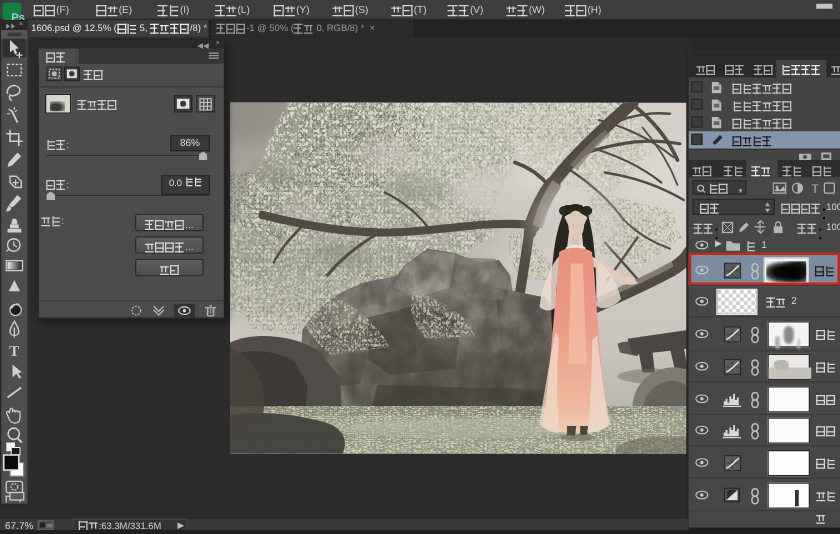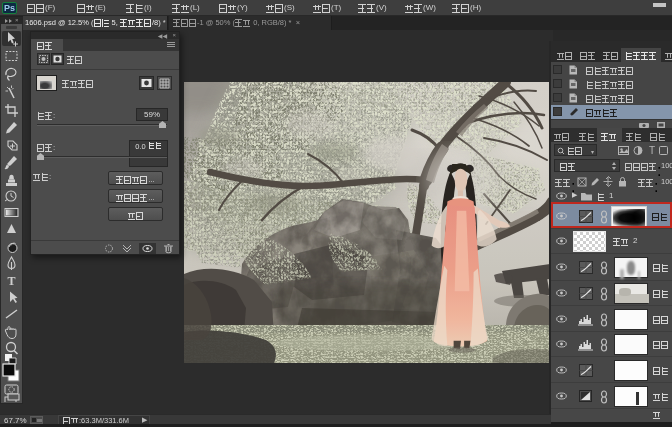--- a/index.html
+++ b/index.html
@@ -16,21 +16,21 @@
  background-size:100% 1px,100% 1px,1px 100%,1px 100%,60% 1px;background-position:0 0,0 100%,0 0,100% 0,20% 50%}
 .k3{background-image:linear-gradient(var(--c),var(--c)),linear-gradient(var(--c),var(--c)),linear-gradient(var(--c),var(--c)),linear-gradient(var(--c),var(--c));
  background-size:1px 100%,70% 1px,70% 1px,70% 1px;background-position:15% 0,100% 10%,100% 55%,100% 100%}
 .k4{background-image:linear-gradient(var(--c),var(--c)),linear-gradient(var(--c),var(--c)),linear-gradient(var(--c),var(--c)),linear-gradient(var(--c),var(--c));
  background-size:100% 1px,1px 60%,1px 60%,100% 1px;background-position:0 20%,25% 40%,75% 40%,0 100%}
 .k5{background-image:linear-gradient(var(--c),var(--c)),linear-gradient(var(--c),var(--c)),linear-gradient(var(--c),var(--c)),linear-gradient(var(--c),var(--c)),linear-gradient(var(--c),var(--c));
  background-size:100% 1px,100% 1px,100% 1px,1px 100%,1px 100%;background-position:0 0,0 50%,0 100%,0 0,100% 0}
 .lbl{color:#c8c8c8;font-size:8px}
 </style></head><body>
 <div class="abs" style="left:0;top:0;width:672px;height:16px;background:#3e3e3e;border-bottom:1px solid #282828">
-<span class="abs" style="left:2px;top:2px;width:15px;height:12px;background:#0d2a43;border:1px solid #15803d;border-radius:2px;color:#9ec9ea;font-size:9px;font-weight:bold;text-align:center;line-height:11px">Ps</span>
+<span class="abs" style="left:2px;top:2px;width:15px;height:12px;background:#0d2a43;border:7px solid #15803d;border-radius:2px;color:#9ec9ea;font-size:9px;font-weight:bold;text-align:center;line-height:11px">Ps</span>
 <span class="abs" style="left:27px;top:3px;--c:#d2d2d2;color:#d2d2d2;font-size:8px"><i class="k k2 mn"></i><i class="k k5 mn"></i>(F)</span>
     <span class="abs" style="left:77px;top:3px;--c:#d2d2d2;color:#d2d2d2;font-size:8px"><i class="k k5 mn"></i><i class="k k4 mn"></i>(E)</span>
     <span class="abs" style="left:126px;top:3px;--c:#d2d2d2;color:#d2d2d2;font-size:8px"><i class="k k1 mn"></i><i class="k k3 mn"></i>(I)</span>
     <span class="abs" style="left:172px;top:3px;--c:#d2d2d2;color:#d2d2d2;font-size:8px"><i class="k k1 mn"></i><i class="k k4 mn"></i>(L)</span>
     <span class="abs" style="left:219px;top:3px;--c:#d2d2d2;color:#d2d2d2;font-size:8px"><i class="k k2 mn"></i><i class="k k4 mn"></i>(Y)</span>
     <span class="abs" style="left:266px;top:3px;--c:#d2d2d2;color:#d2d2d2;font-size:8px"><i class="k k4 mn"></i><i class="k k2 mn"></i>(S)</span>
     <span class="abs" style="left:313px;top:3px;--c:#d2d2d2;color:#d2d2d2;font-size:8px"><i class="k k4 mn"></i><i class="k k2 mn"></i>(T)</span>
     <span class="abs" style="left:358px;top:3px;--c:#d2d2d2;color:#d2d2d2;font-size:8px"><i class="k k1 mn"></i><i class="k k1 mn"></i>(V)</span>
     <span class="abs" style="left:405px;top:3px;--c:#d2d2d2;color:#d2d2d2;font-size:8px"><i class="k k4 mn"></i><i class="k k1 mn"></i>(W)</span>
     <span class="abs" style="left:452px;top:3px;--c:#d2d2d2;color:#d2d2d2;font-size:8px"><i class="k k1 mn"></i><i class="k k2 mn"></i>(H)</span>
@@ -367,25 +367,25 @@
     </div>
     <span class="abs lbl" style="left:31px;top:47px;--c:#cecece"><i class="k k1 "></i><i class="k k4 "></i><i class="k k1 "></i><i class="k k2 "></i></span>
     <svg class="abs" style="left:108px;top:44px" width="34" height="15" viewBox="0 0 34 15">
 <rect x="0.5" y="0.5" width="14" height="13" fill="#3a3a3a" stroke="#272727"></rect>
       <rect x="2.5" y="3" width="10" height="8" fill="#e6e6e6"></rect>
       <circle cx="7.5" cy="7" r="2.4" fill="#3a3a3a"></circle>
 <rect x="18.5" y="0.5" width="14" height="13" fill="#4f4f4f" stroke="#2c2c2c"></rect>
       <path d="M21,3 h9 v9 h-9 Z M21,6 h9 M21,9 h9 M24,3 v9 M27,3 v9" stroke="#c5c5c5" fill="none" stroke-width="0.9"></path>
 </svg>
     <span class="abs lbl" style="left:6px;top:79px;--c:#cecece"><i class="k k3 "></i><i class="k k1 "></i>:</span>
-    <div class="abs" style="left:105px;top:76px;width:32px;height:13px;background:#393939;border:1px solid #272727;color:#dedede;font-size:8px;text-align:center;line-height:12px">59%</div>
+    <div class="abs" style="left:105px;top:76px;width:32px;height:13px;background:#393939;border:1px solid #272727;color:#dedede;font-size:8px;text-align:center;line-height:12px">86%</div>
     <div class="abs" style="left:6px;top:92px;width:130px;height:2px;background:#2d2d2d;border-bottom:1px solid #5e5e5e"></div>
     <div class="abs" style="left:128px;top:89px;width:7px;height:7px;background:#b5b5b5;clip-path:polygon(50% 0,100% 40%,100% 100%,0 100%,0 40%)"></div>
     <span class="abs lbl" style="left:6px;top:111px;--c:#cecece"><i class="k k2 "></i><i class="k k1 "></i>:</span>
-    <div class="abs" style="left:98px;top:108px;width:39px;height:27px;background:#393939;border:1px solid #272727;color:#dedede;font-size:7.5px;text-align:center;line-height:12px;--c:#dedede">0.0 <i class="k k3 sm"></i><i class="k k3 sm"></i></div>
+    <div class="abs" style="left:98px;top:108px;width:39px;height:16px;background:#393939;border:1px solid #272727;color:#dedede;font-size:7.5px;text-align:center;line-height:12px;--c:#dedede">0.0 <i class="k k3 sm"></i><i class="k k3 sm"></i></div>
     <div class="abs" style="left:6px;top:124px;width:130px;height:2px;background:#2d2d2d;border-bottom:1px solid #5e5e5e"></div>
     <div class="abs" style="left:6px;top:121px;width:7px;height:7px;background:#b5b5b5;clip-path:polygon(50% 0,100% 40%,100% 100%,0 100%,0 40%)"></div>
     <span class="abs lbl" style="left:2px;top:140px;--c:#cecece"><i class="k k4 "></i><i class="k k3 "></i>:</span>
     <div class="abs" style="left:77px;top:139px;width:55px;height:14px;background:linear-gradient(#5d5d5d,#4e4e4e);border:1px solid #2c2c2c;border-radius:2px;color:#d8d8d8;font-size:8px;text-align:center;--c:#d8d8d8;padding-top:3px"><i class="k k1 "></i><i class="k k2 "></i><i class="k k4 "></i><i class="k k2 "></i>...</div>
     <div class="abs" style="left:77px;top:157px;width:55px;height:14px;background:linear-gradient(#5d5d5d,#4e4e4e);border:1px solid #2c2c2c;border-radius:2px;color:#d8d8d8;font-size:8px;text-align:center;--c:#d8d8d8;padding-top:3px"><i class="k k4 "></i><i class="k k5 "></i><i class="k k5 "></i><i class="k k1 "></i>...</div>
     <div class="abs" style="left:77px;top:175px;width:55px;height:14px;background:linear-gradient(#5d5d5d,#4e4e4e);border:1px solid #2c2c2c;border-radius:2px;color:#d8d8d8;font-size:8px;text-align:center;--c:#d8d8d8;padding-top:3px"><i class="k k4 "></i><i class="k k2 "></i></div>
     <div class="abs" style="left:0;top:208px;width:148px;height:1px;background:#3a3a3a"></div>
     <svg class="abs" style="left:70px;top:211px" width="78" height="11" viewBox="0 0 78 11">
 <circle cx="8" cy="5.5" r="3.5" fill="none" stroke="#b5b5b5" stroke-dasharray="1.5,1"></circle>
 <path d="M22,2 l4,4 4,-4 M22,5 l4,4 4,-4" stroke="#b5b5b5" fill="none"></path>

